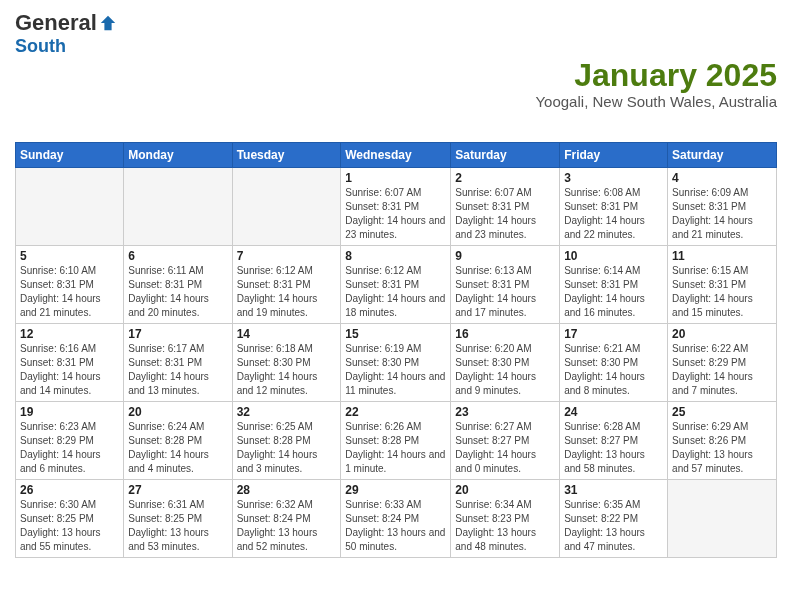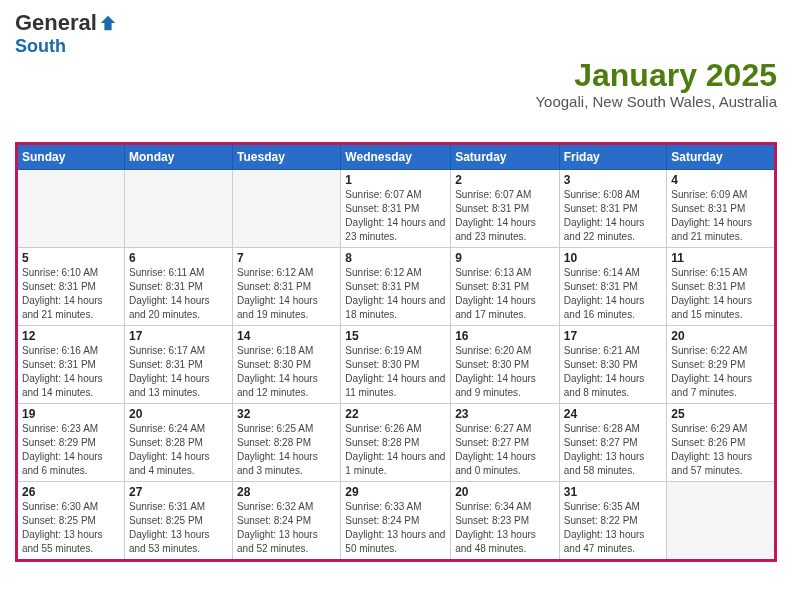--- a/index.html
+++ b/index.html
@@ -56,21 +56,21 @@
       line-height: 1.1;
       margin-top: 48px;
     }
     .location {
       font-size: 15px;
       color: #555;
     }
     .calendar {
       width: 100%;
       border-collapse: collapse;
-      border: 3px solid #be185d;
+      border: 1px solid #be185d;
       margin-top: 32px;
     }
     .calendar th {
       background-color: #2a6dc9;
       color: #fff;
       font-size: 12px;
       font-weight: bold;
       padding: 5px 4px;
       text-align: left;
       border: 1px solid #1e5aaa;

